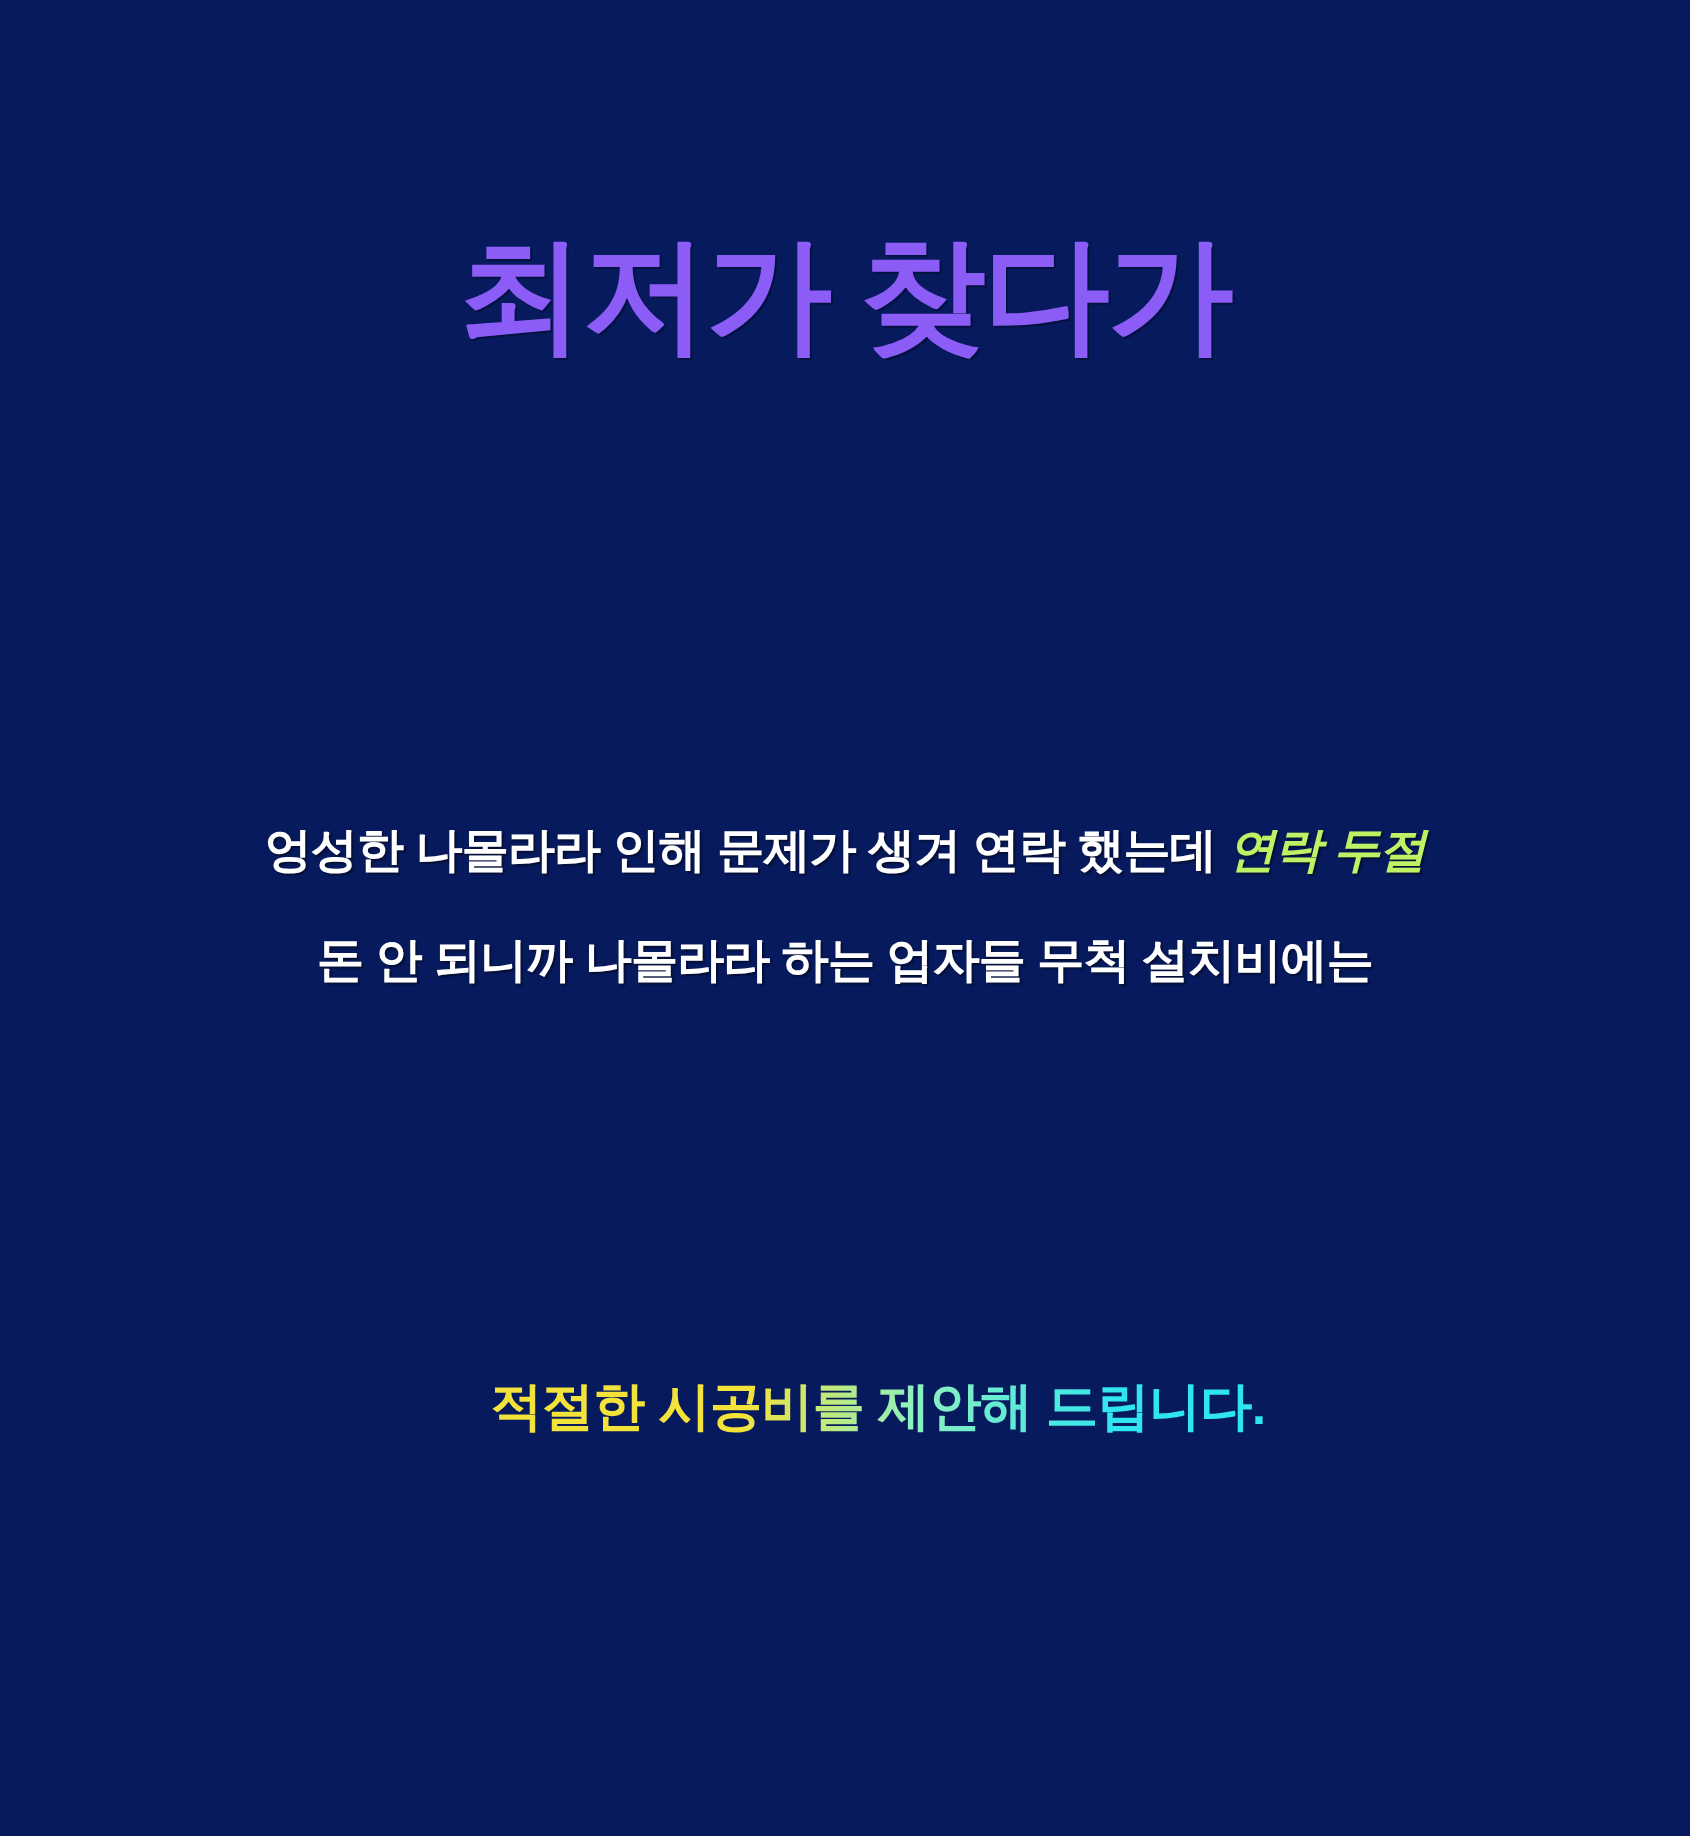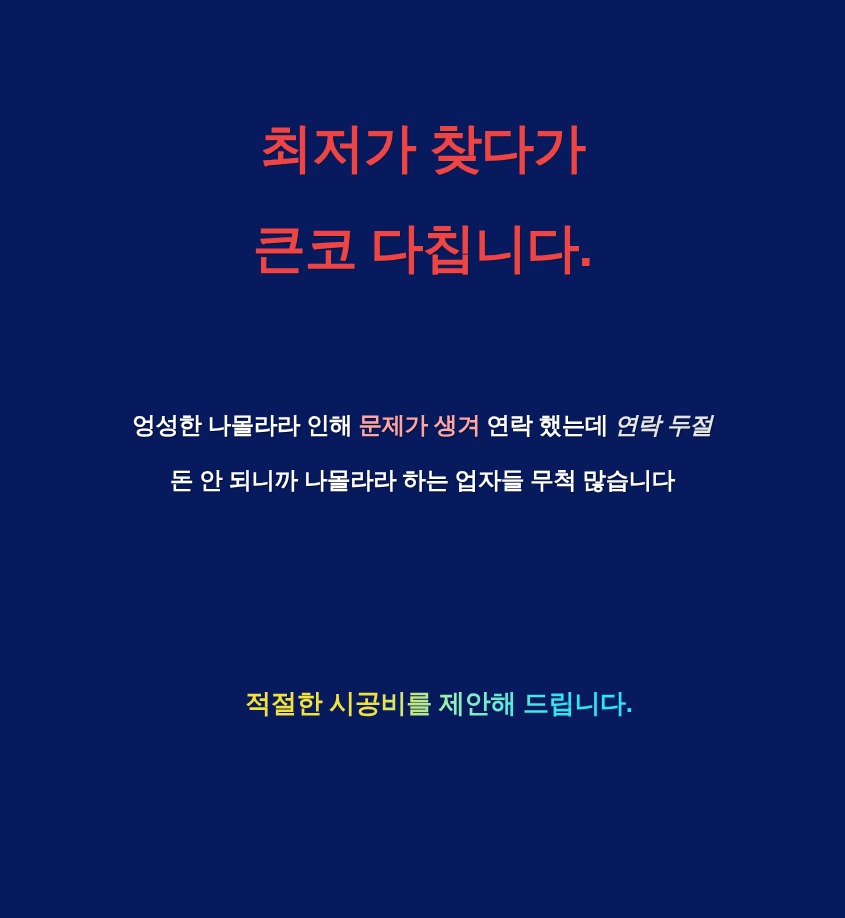--- a/index.html
+++ b/index.html
@@ -27,27 +27,28 @@
   
   .headline {
     position: absolute;
     top: 98px;
     left: 0;
     width: 845px;
     text-align: center;
   }
   .headline-line {
     display: block;
-    color: #ef4444;
-    font-size: 53px;
+    color: #8b5cf6;
+    font-size: 63px;
     font-weight: bold;
     line-height: 100px;
     letter-spacing: -1px;
     white-space: nowrap;
     text-shadow: 1px 1px 0 rgba(0,0,0,0.30);
+    font-family: Liberation Serif, serif;
   }
 
   
   .body-block {
     position: absolute;
     top: 398px;
     left: 0;
     width: 845px;
     text-align: center;
   }
@@ -55,24 +56,24 @@
     display: block;
     color: #ffffff;
     font-size: 23.5px;
     font-weight: bold;
     line-height: 55px;
     letter-spacing: -0.4px;
     white-space: nowrap;
     text-shadow: 1px 1px 1px rgba(0,0,0,0.45);
   }
   .hl-green {
-    color: #fca5a5;
+    color: #ffffff;
   }
   .hl-green-italic {
-    color: #e5e5e5;
+    color: #bef264;
     font-style: italic;
     font-weight: bold;
   }
 
   
   .footer-block {
     position: absolute;
     top: 683px;
     left: 0;
     width: 845px;
@@ -105,31 +106,30 @@
     -webkit-text-fill-color: transparent;
   }
 </style>
 </head>
 <body>
 
 <div class="poster">
 
   <div class="headline">
     <span class="headline-line">최저가 찾다가</span>
-    <span class="headline-line">큰코 다칩니다.</span>
   </div>
 
   <div class="body-block">
 
     <span class="body-line">
       <span>엉성한 나몰라라 인해 </span><span class="hl-green">문제가 생겨</span><span> 연락 했는데 </span><span class="hl-green-italic">연락 두절</span>
     </span>
 
 
-    <span class="body-line">돈 안 되니까 나몰라라 하는 업자들 무척 많습니다</span>
+    <span class="body-line">돈 안 되니까 나몰라라 하는 업자들 무척 설치비에는</span>
 
   </div>
 
   <div class="footer-block">
     <span class="footer-line grad-a">적절한 시공비를 제안해 드립니다.</span>
   </div>
 
 </div>
 
 </body></html>

